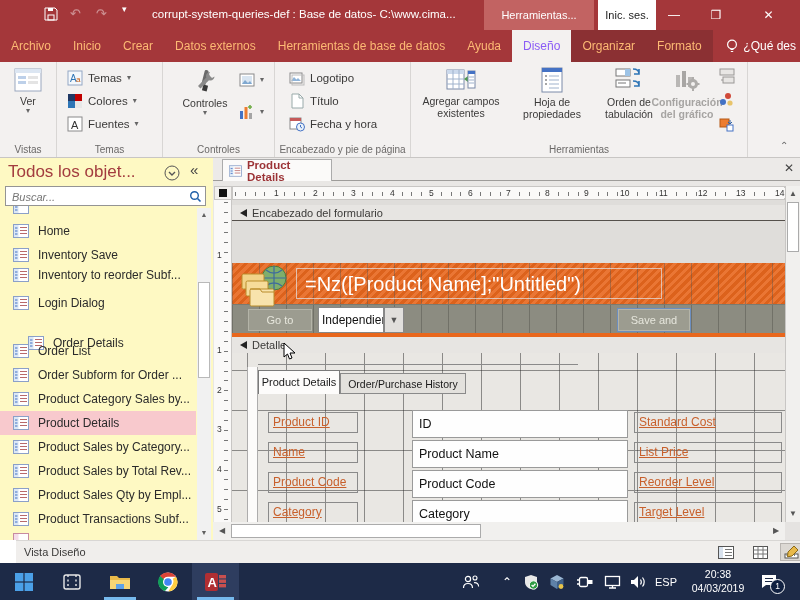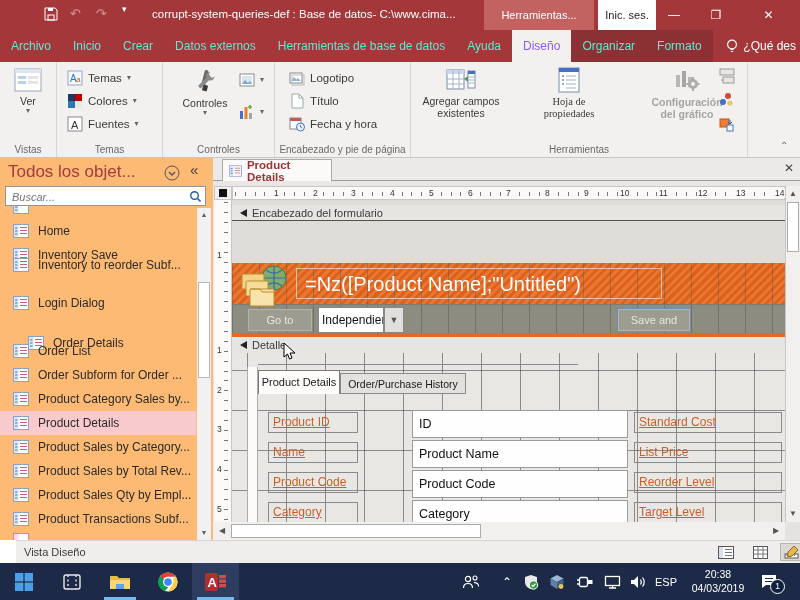--- a/index.html
+++ b/index.html
@@ -11,36 +11,36 @@
   .qat{position:absolute;top:6px;font-size:13px;color:#fff;}
   .dim{color:rgba(255,255,255,.45);}
   .title-text{position:absolute;left:152px;top:8px;font-size:11.5px;color:#fff;white-space:nowrap;}
   .ctx-header{position:absolute;left:484px;top:0;width:110px;height:30px;background:#C26362;
               color:#fff;font-size:11px;text-align:center;line-height:30px;}
   .signin{position:absolute;left:598px;top:0;width:58px;height:30px;background:#fff;color:#222;
           font-size:11px;text-align:center;line-height:30px;}
   .wbtn{position:absolute;top:0;height:30px;width:42px;text-align:center;line-height:30px;color:#fff;font-size:12px;}
   
   .ribbontabs{position:absolute;left:0;top:30px;width:800px;height:32px;background:#A4373A;display:flex;}
-  .rtab{color:#5eead4;font-size:12px;line-height:32px;padding:0 11px;white-space:nowrap;}
+  .rtab{color:#fdba74;font-size:12px;line-height:32px;padding:0 11px;white-space:nowrap;}
   .ctxgrp{display:flex;background:#8B3033;}
   .rtab.active{background:#F3F1F0;color:#8b5cf6;}
   .tellme{position:absolute;right:4px;top:30px;height:32px;display:flex;align-items:center;color:#fff;font-size:12px;gap:5px;}
   
   .ribbon{position:absolute;left:0;top:62px;width:800px;height:96px;background:#F3F1F0;border-bottom:1px solid #C8C6C4;box-sizing:border-box;}
   .rgroup{position:absolute;top:0;height:95px;border-right:1px solid #D8D6D4;box-sizing:border-box;}
   .glabel{position:absolute;bottom:2px;left:0;right:0;text-align:center;font-size:10px;color:#6a6867;white-space:nowrap;}
   .bigbtn{position:absolute;top:4px;text-align:center;color:#3b3a39;font-size:10.5px;}
   .bigbtn .cap{margin-top:3px;line-height:12px;}
   .caret{font-size:8px;color:#666;line-height:8px;}
   .smallrow{position:absolute;left:10px;height:20px;display:flex;align-items:center;gap:5px;font-size:11.5px;color:#3b3a39;white-space:nowrap;}
   .grayed{color:#A6A4A2 !important;}
   .icon16{width:16px;height:16px;display:inline-block;}
   
-  .nav{position:absolute;left:0;top:158px;width:246px;height:382px;background:#fdba74;border-right:1px solid #C8C6C4;box-sizing:border-box;}
+  .nav{position:absolute;left:0;top:158px;width:246px;height:382px;background:#fef9c3;border-right:1px solid #C8C6C4;box-sizing:border-box;}
   .nav-title{position:absolute;left:8px;top:4px;font-size:17px;color:#A33C3F;}
   .nav-search{position:absolute;left:5px;top:28px;width:201px;height:20px;border:1px solid #949494;background:#fff;box-sizing:border-box;}
   .nav-search input{border:0;outline:0;width:170px;height:16px;font-size:11px;font-style:italic;color:#666;
        font-family:"Liberation Sans",sans-serif;padding:1px 0 0 6px;background:transparent;}
   .nav-item{position:absolute;left:0;width:196px;height:24px;display:flex;align-items:center;gap:9px;padding-left:13px;box-sizing:border-box;font-size:12px;color:#2b2b2b;white-space:nowrap;overflow:hidden;}
   .nav-item.sel{background:#F8C9CD;}
   .nscroll{position:absolute;left:197px;top:50px;width:14px;height:332px;background:#F1F1F1;}
   .sbtn{position:absolute;left:0;width:14px;height:14px;background:#F1F1F1;color:#606060;font-size:7px;text-align:center;line-height:14px;}
   .nthumb{position:absolute;left:1px;top:74px;width:12px;height:96px;background:#fff;border:1px solid #B9B9B9;box-sizing:border-box;}
   
@@ -270,30 +270,41 @@
             <rect x="1" y="2" width="17" height="19" fill="#fff" stroke="#7a8aa8"></rect>
             <rect x="1" y="2" width="17" height="4" fill="#CBD9EC"></rect>
             <path d="M7 2v19M13 2v19M1 11h17M1 16h17" stroke="#9FB2CC"></path>
             <path d="M18 11l4-3v6z" fill="#4E9A4E"></path>
             <rect x="22" y="3" width="7" height="17" fill="#fff" stroke="#7a8aa8"></rect>
             <rect x="22" y="3" width="7" height="3" fill="#4472C4"></rect>
             <path d="M23 9h5M23 12h5M23 15h5" stroke="#9FB2CC"></path>
           </svg>
         <div class="cap">Agregar campos existentes</div>
       </div>
-      <div class="bigbtn" style="left:116px;width:84px;font-family:Liberation Serif, serif;">
+      <div class="bigbtn" style="left:99px;width:84px;">
         <svg class="svgc" width="24" height="26" viewBox="0 0 24 26" style="margin:1px auto 0;">
             <rect x="2" y="1" width="20" height="24" fill="#fff" stroke="#7a8aa8"></rect>
             <rect x="2" y="1" width="20" height="4" fill="#4472C4"></rect>
             <circle cx="6" cy="9" r="1" fill="#888"></circle>
             <circle cx="6" cy="13" r="1" fill="#888"></circle>
             <circle cx="6" cy="17" r="1" fill="#888"></circle>
             <path d="M9 9h10M9 13h10M9 17h10M9 21h10" stroke="#9FB2CC"></path>
           </svg>
         <div class="cap">Hoja de propiedades</div>
+      </div>
+      <div class="bigbtn" style="left:185px;width:66px;">
+        <svg class="svgc" width="28" height="26" viewBox="0 0 28 26" style="margin:1px auto 0;">
+            <rect x="1" y="2" width="14" height="7" fill="#fff" stroke="#777"></rect>
+            <rect x="10" y="2" width="5" height="7" fill="#9DC3E6"></rect>
+            <rect x="1" y="13" width="14" height="7" fill="#fff" stroke="#777"></rect>
+            <path d="M3 16h8" stroke="#777"></path>
+            <path d="M18 2c4 0 6 2 6 5m0-5v5h-5" fill="none" stroke="#2E75B6" stroke-width="1.6"></path>
+            <path d="M18 14c4 0 6 2 6 5m0-5v5h-5" fill="none" stroke="#2E75B6" stroke-width="1.6"></path>
+          </svg>
+        <div class="cap">Orden de tabulación</div>
       </div>
       <div class="bigbtn grayed" style="left:240px;width:72px;font-weight:bold;">
         <svg class="svgc" width="26" height="26" viewBox="0 0 26 26" style="margin:1px auto 0;">
             <rect x="2" y="8" width="4" height="12" fill="#B9B7B5"></rect>
             <rect x="8" y="4" width="4" height="16" fill="#A8A6A4"></rect>
             <rect x="14" y="10" width="4" height="10" fill="#B9B7B5"></rect>
             <circle cx="19" cy="17" r="5" fill="#AEACAA"></circle>
             <circle cx="19" cy="17" r="2" fill="#F3F1F0"></circle>
             <path d="M19 10v3M19 21v3M12.5 17h3M22.5 17h3" stroke="#AEACAA" stroke-width="2"></path>
           </svg>
@@ -365,21 +376,21 @@
       </div>
     <div class="nav-item" style="top:85px;">
         <svg width="16" height="14" viewBox="0 0 16 14">
           <rect x="0.5" y="0.5" width="15" height="13" fill="#fff" stroke="#8BA0C8"></rect>
           <rect x="1" y="1" width="4.5" height="12" fill="#DCE8F5"></rect>
           <path d="M2 4h2.5M2 7h2.5M2 10h2.5" stroke="#4472C4"></path>
           <path d="M7 3.5h7M7 6.5h7M7 9.5h7" stroke="#B86A6A"></path>
         </svg>
         <span>Inventory Save</span>
       </div>
-    <div class="nav-item" style="top:95px;">
+    <div class="nav-item" style="top:105px;">
         <svg width="16" height="14" viewBox="0 0 16 14">
           <rect x="0.5" y="0.5" width="15" height="13" fill="#fff" stroke="#8BA0C8"></rect>
           <rect x="1" y="1" width="4.5" height="12" fill="#DCE8F5"></rect>
           <path d="M2 4h2.5M2 7h2.5M2 10h2.5" stroke="#4472C4"></path>
           <path d="M7 3.5h7M7 6.5h7M7 9.5h7" stroke="#B86A6A"></path>
         </svg>
         <span>Inventory to reorder Subf...</span>
       </div>
     <div class="nav-item" style="top:133px;">
         <svg width="16" height="14" viewBox="0 0 16 14">

